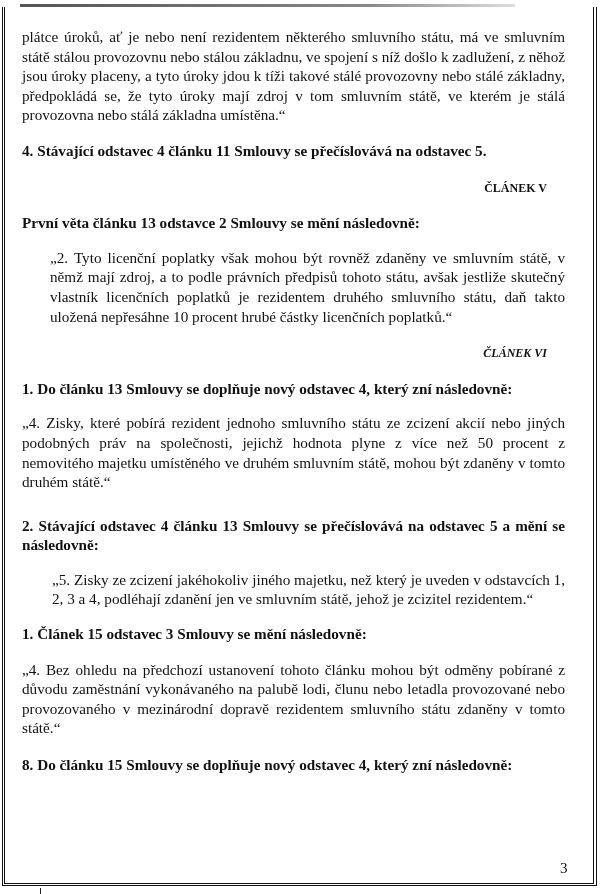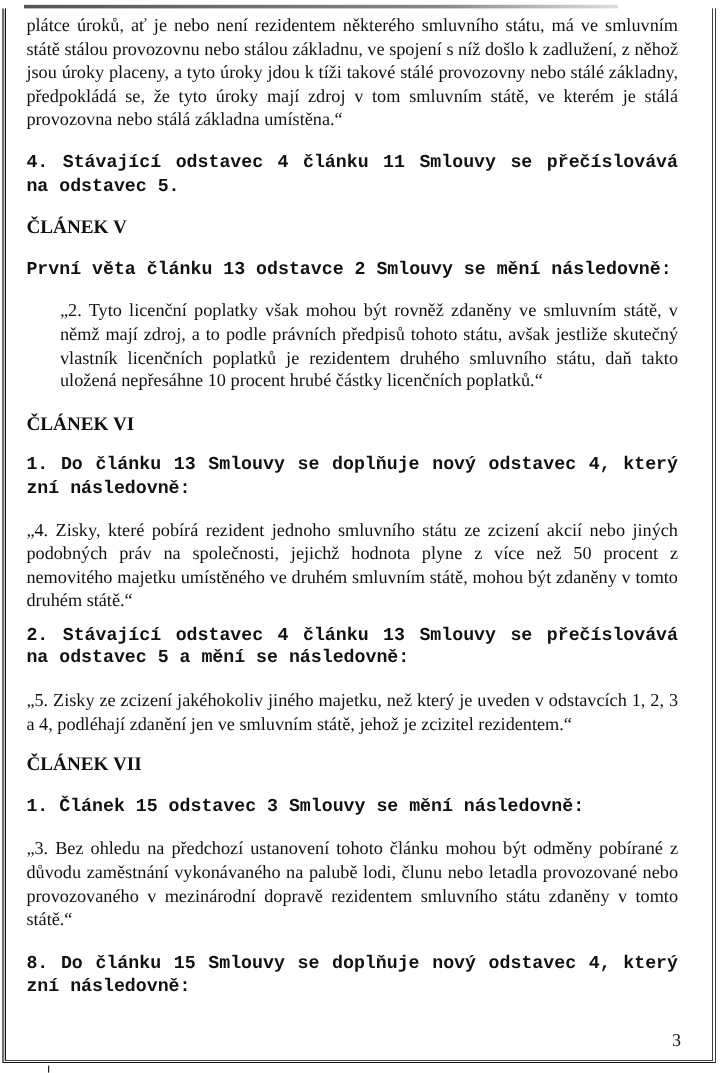--- a/index.html
+++ b/index.html
@@ -10,46 +10,45 @@
     .frame-top-fade {
       position: absolute; left: 20px; right: 90px; top: 4px; height: 3px;
       background: linear-gradient(to right, #555, #888 70%, #ddd);
     }
     .frame {
       position: absolute; left: 2px; top: 7px; width: 595px; height: 879px;
       border-left: 3px double #111; border-right: 4px double #111; border-bottom: 3px double #111;
       box-sizing: border-box;
     }
     .content {
-      position: absolute; left: 22px; top: 12px; width: 543px;
+      position: absolute; left: 22px; top: 27px; width: 543px;
       font-size: 15.2px; line-height: 19.6px;
     }
     p { margin: 0; text-align: justify; }
-    .bold { font-weight: bold; font-family: Liberation Mono, monospace; }
-    .heading { text-align: left; font-weight: bold; font-size: 16px; margin: 0; }
+    .bold { font-weight: bold; }
+    .heading { text-align: right; font-weight: bold; font-size: 12px; margin: 18px; }
     .page-number { position: absolute; left: 560px; top: 860px; font-size: 15px; }
     .tick { position: absolute; left: 40px; top: 888px; width: 1px; height: 6px; background: #222; }
   </style>
 </head>
 <body>
 
 <div class="frame-top-fade"></div>
 <div class="frame"></div>
 
 <div class="content">
   <p style="margin-bottom:16px;">plátce úroků, ať je nebo není rezidentem některého smluvního státu, má ve smluvním státě stálou provozovnu nebo stálou základnu, ve spojení s níž došlo k zadlužení, z něhož jsou úroky placeny, a tyto úroky jdou k tíži takové stálé provozovny nebo stálé základny, předpokládá se, že tyto úroky mají zdroj v tom smluvním státě, ve kterém je stálá provozovna nebo stálá základna umístěna.“</p>
   <p class="bold" style="margin-bottom:15px;">4.  Stávající odstavec 4 článku 11 Smlouvy se přečíslovává na odstavec 5.</p>
   <h2 class="heading" style="margin-bottom:15px;">ČLÁNEK  V</h2>
   <p class="bold" style="margin-bottom:15px;">První věta článku 13 odstavce 2 Smlouvy se mění následovně:</p>
   <p style="margin-bottom:16px;margin-left:28px;">„2. Tyto licenční poplatky však mohou být rovněž zdaněny ve smluvním státě, v němž mají zdroj, a to podle právních předpisů tohoto státu, avšak jestliže skutečný vlastník licenčních poplatků je rezidentem druhého smluvního státu, daň takto uložená nepřesáhne 10 procent hrubé částky licenčních poplatků.“</p>
-  <h2 class="heading" style="margin-bottom:15px;">ČLÁNEK VI</h2>
+  <h2 class="heading" style="margin-bottom:15px;font-style:italic;">ČLÁNEK VI</h2>
   <p class="bold" style="margin-bottom:15px;">1. Do článku 13 Smlouvy se doplňuje nový odstavec 4, který zní následovně:</p>
-  <p style="margin-bottom:9px;">„4. Zisky, které pobírá rezident jednoho smluvního státu ze zcizení akcií nebo jiných podobných práv na společnosti, jejichž hodnota plyne z více než 50 procent z nemovitého majetku umístěného ve druhém smluvním státě, mohou být zdaněny v tomto druhém státě.“</p>
+  <p style="margin-bottom:24px;">„4. Zisky, které pobírá rezident jednoho smluvního státu ze zcizení akcií nebo jiných podobných práv na společnosti, jejichž hodnota plyne z více než 50 procent z nemovitého majetku umístěného ve druhém smluvním státě, mohou být zdaněny v tomto druhém státě.“</p>
   <p class="bold" style="margin-bottom:15px;">2. Stávající odstavec 4 článku 13 Smlouvy se přečíslovává na odstavec 5 a mění se následovně:</p>
-  <p style="margin-bottom:15px;">„5. Zisky ze zcizení jakéhokoliv jiného majetku, než který je uveden v odstavcích 1, 2, 3 a 4, podléhají zdanění jen ve smluvním státě, jehož je zcizitel rezidentem.“</p>
-  <h2 class="heading" style="margin-bottom:15px;">ČLÁNEK VII</h2>
+  <p style="margin-bottom:15px;margin-left:30px;">„5. Zisky ze zcizení jakéhokoliv jiného majetku, než který je uveden v odstavcích 1, 2, 3 a 4, podléhají zdanění jen ve smluvním státě, jehož je zcizitel rezidentem.“</p>
   <p class="bold" style="margin-bottom:16px;">1. Článek 15 odstavec 3 Smlouvy se mění následovně:</p>
-  <p style="margin-bottom:17px;">„3. Bez ohledu na předchozí ustanovení tohoto článku mohou být odměny pobírané z důvodu zaměstnání vykonávaného na palubě lodi, člunu nebo letadla provozované nebo provozovaného v mezinárodní dopravě rezidentem smluvního státu zdaněny v tomto státě.“</p>
+  <p style="margin-bottom:17px;">„4. Bez ohledu na předchozí ustanovení tohoto článku mohou být odměny pobírané z důvodu zaměstnání vykonávaného na palubě lodi, člunu nebo letadla provozované nebo provozovaného v mezinárodní dopravě rezidentem smluvního státu zdaněny v tomto státě.“</p>
   <p class="bold" style="margin-bottom:15px;">8. Do článku 15 Smlouvy se doplňuje nový odstavec 4, který zní následovně:</p>
 </div>
 
 <div class="page-number">3</div>
 <div class="tick"></div>
 
 </body></html>

